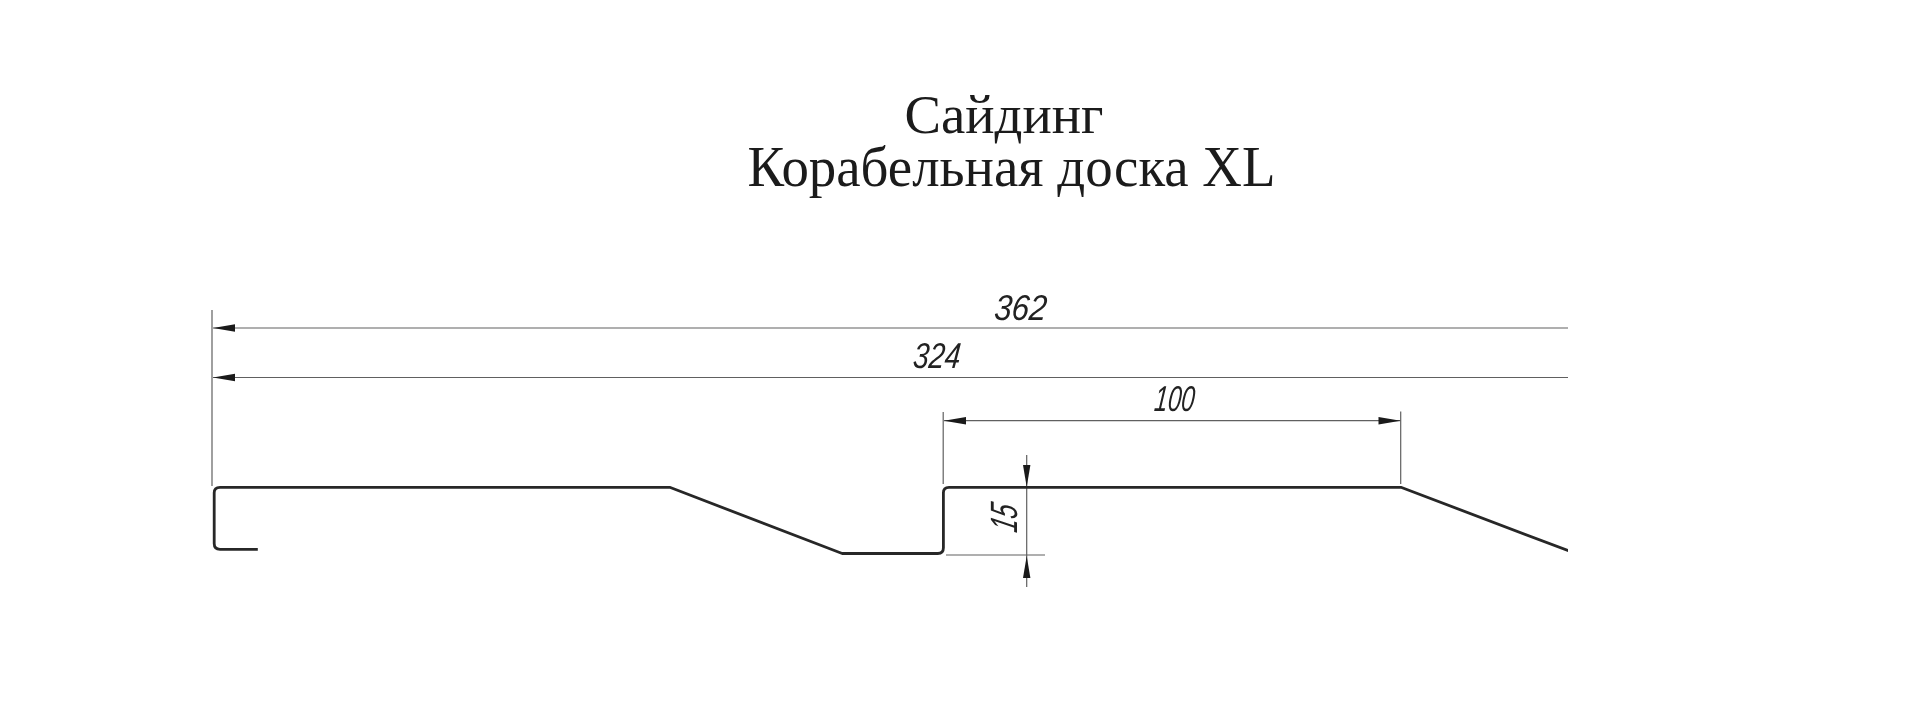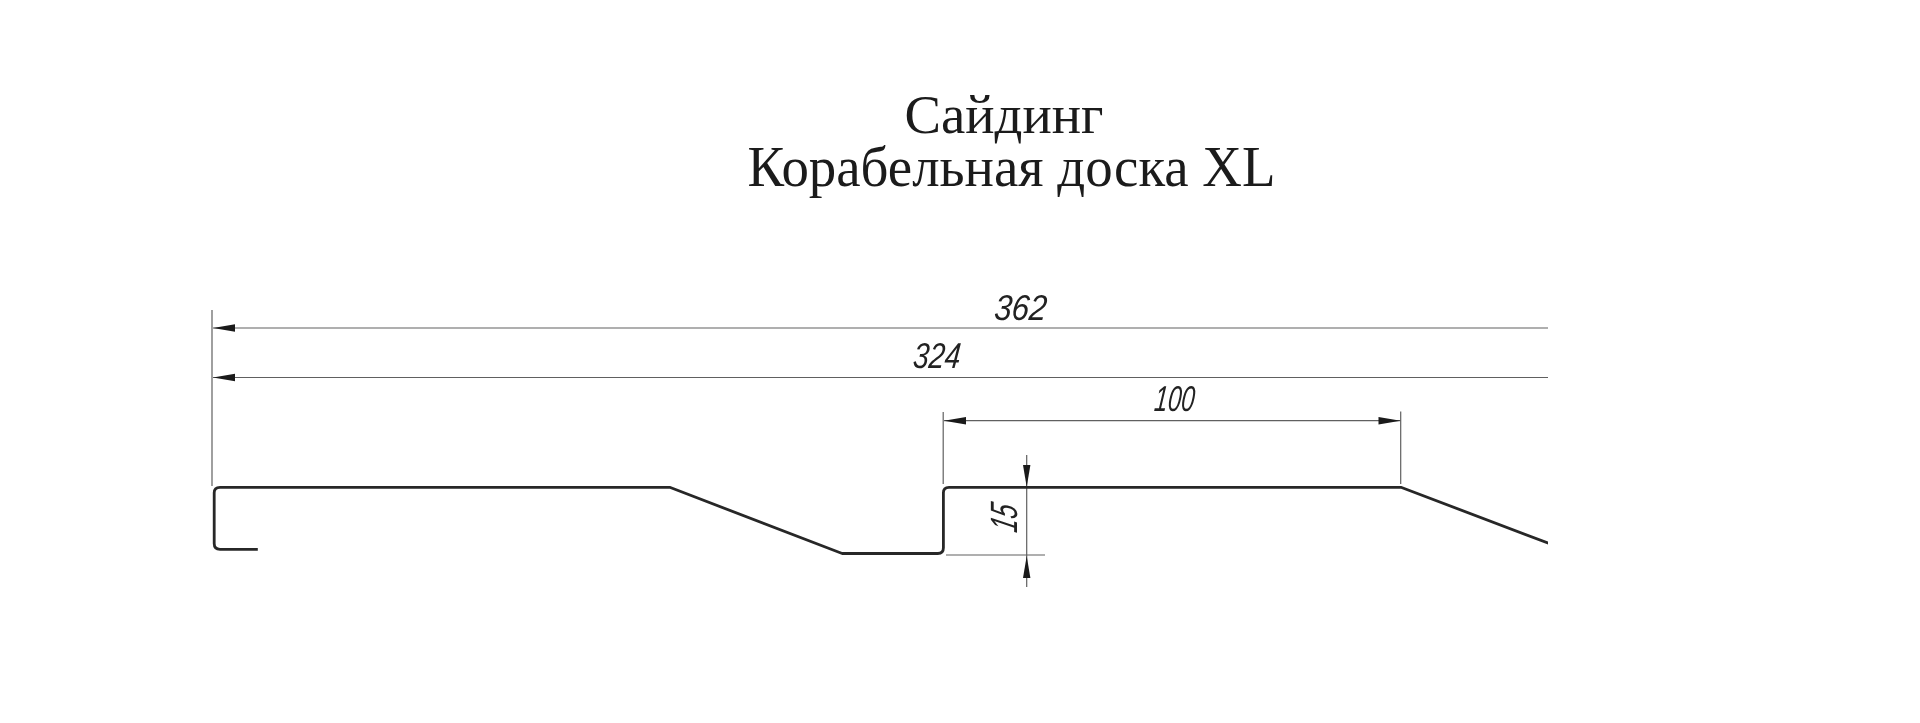--- a/index.html
+++ b/index.html
@@ -1,16 +1,16 @@
 <!DOCTYPE html>
 <html><head>
 <meta charset="utf-8">
 <style>
   html,body{margin:0;padding:0;background:#ffffff;}
-  .wrap{position:relative;width:1548px;height:723px;background:#ffffff;overflow:hidden;}
+  .wrap{position:relative;width:1548px;height:723px;background:#ffffff;overflow:hidden;padding-left:20px;}
   svg{position:absolute;left:0;top:0;}
   text{font-family:"Liberation Sans",sans-serif;}
   .title{font-family:"Liberation Serif",serif;fill:#1b1b1b;}
   .dim{font-style:italic;fill:#222222;}
 </style>
 </head>
 <body>
 
 <div class="wrap">
 <svg width="1920" height="723" viewBox="0 0 1920 723">

